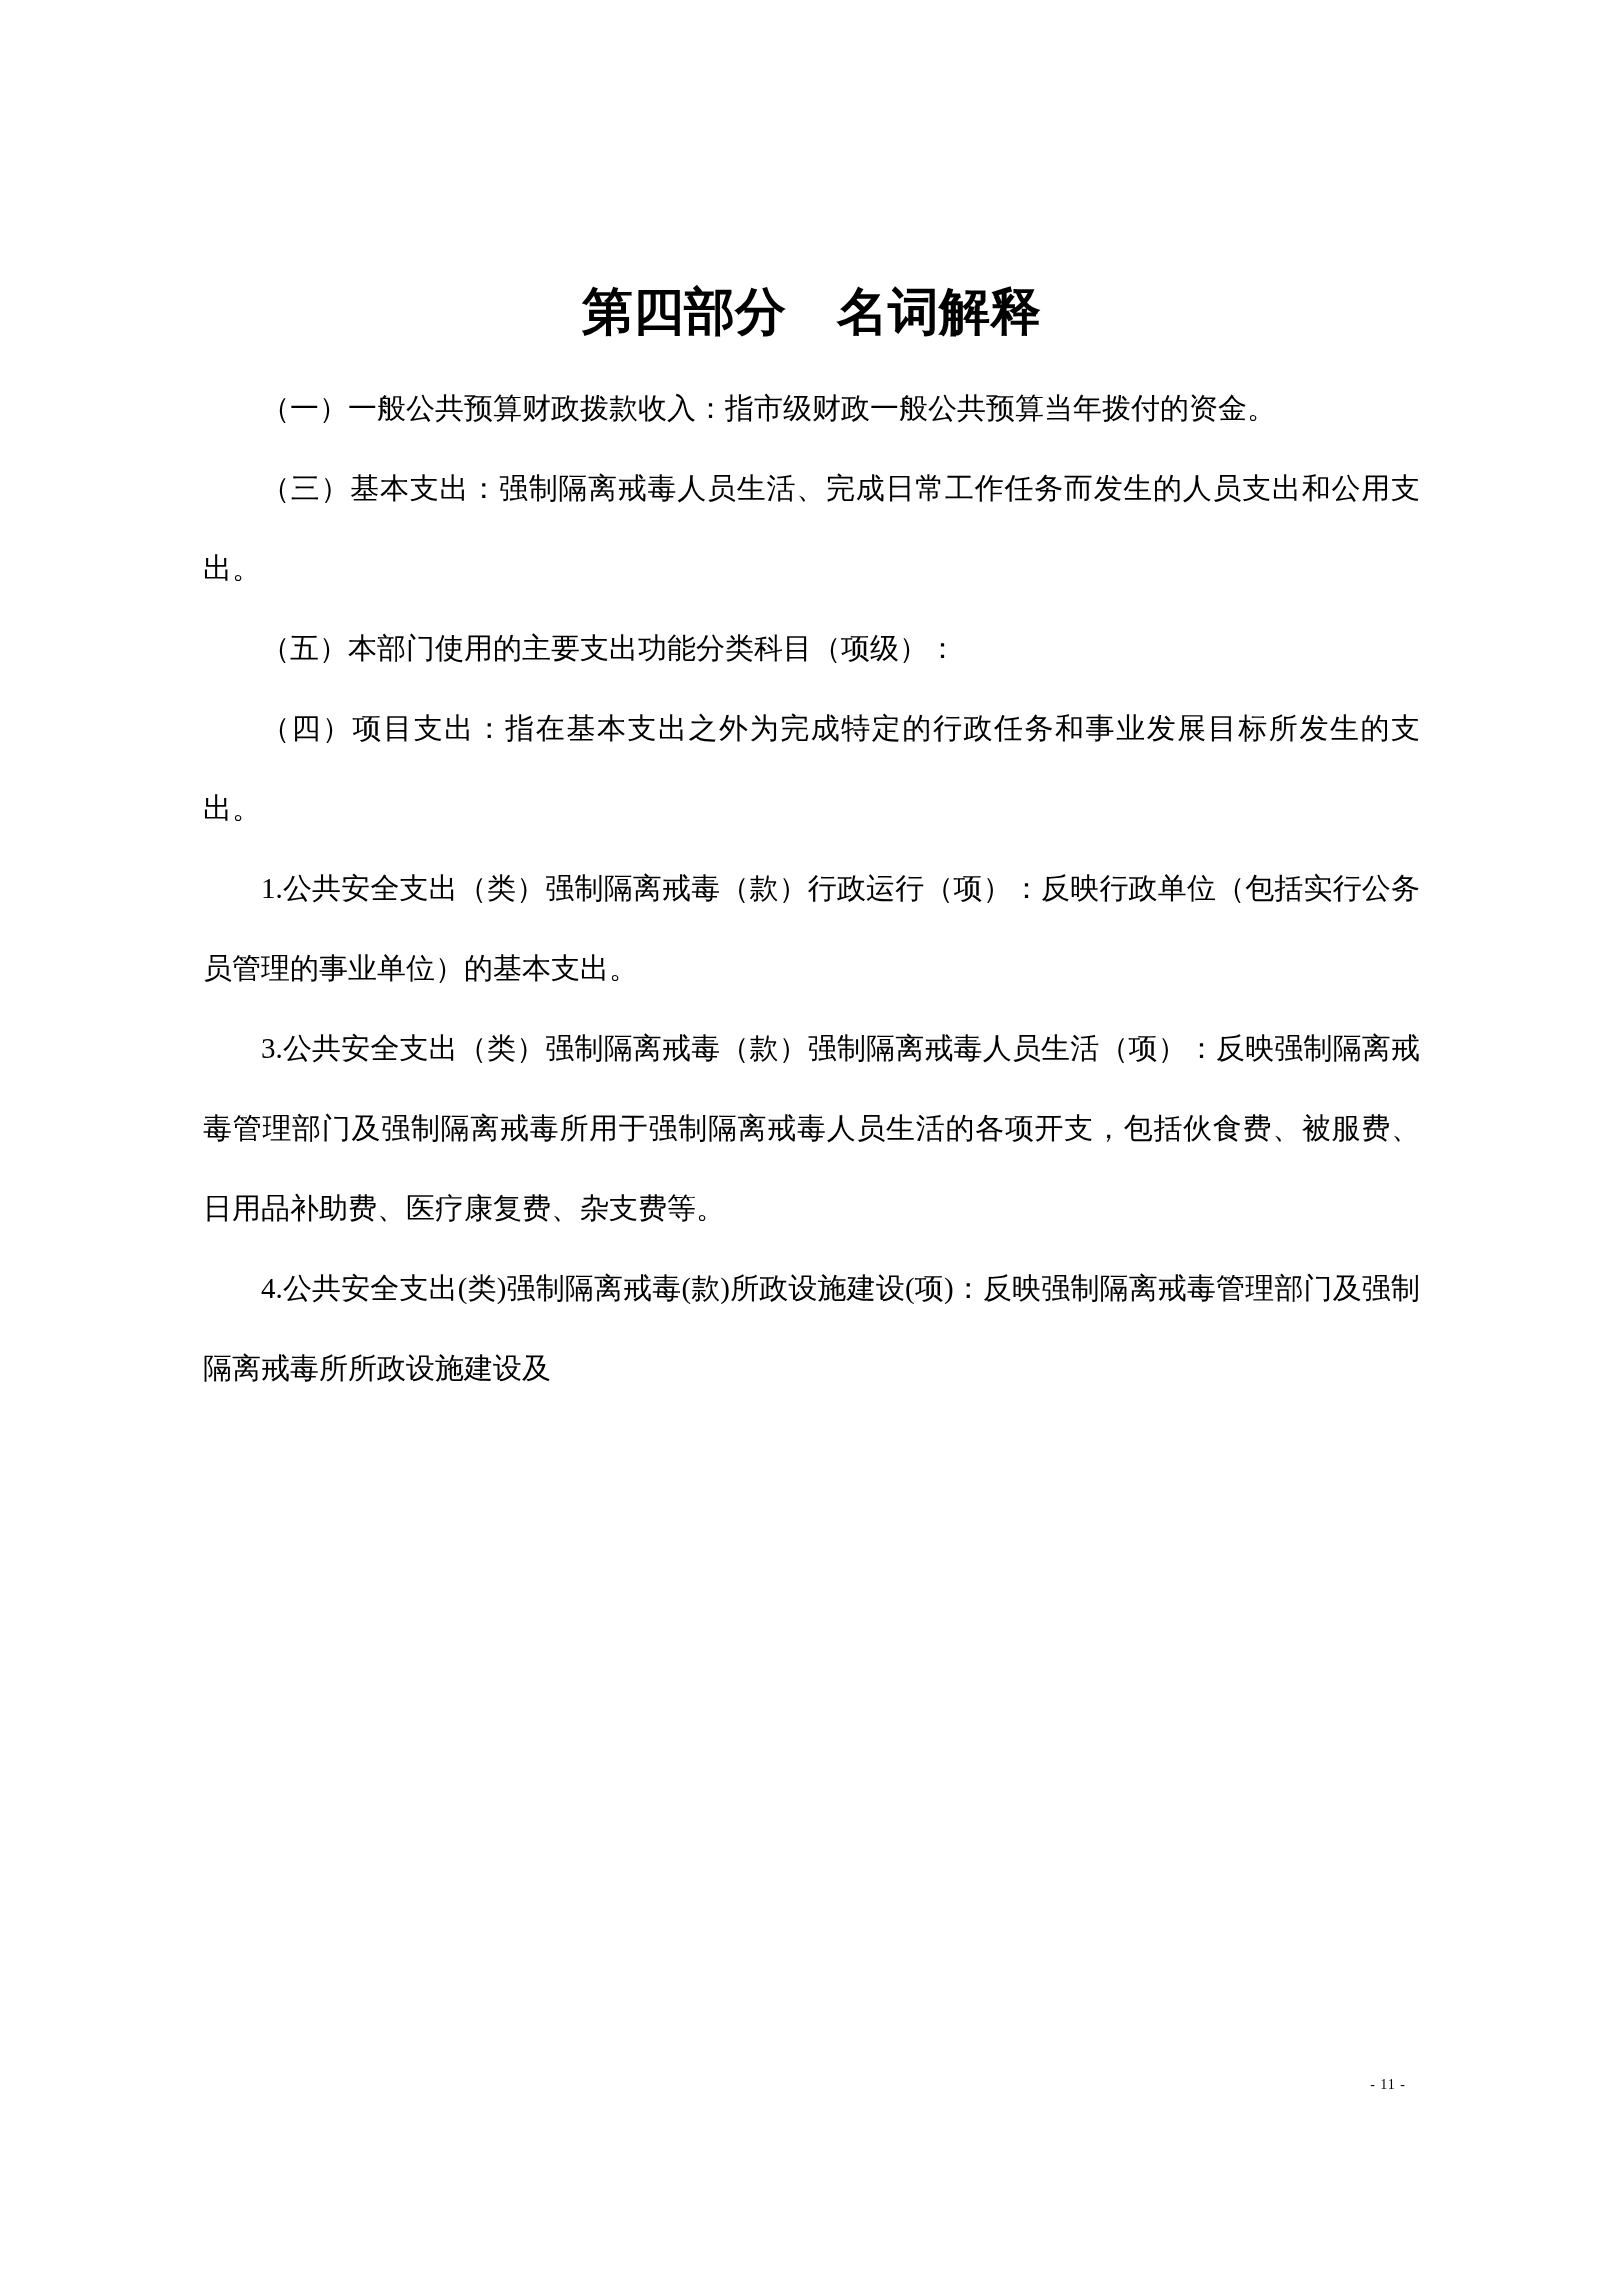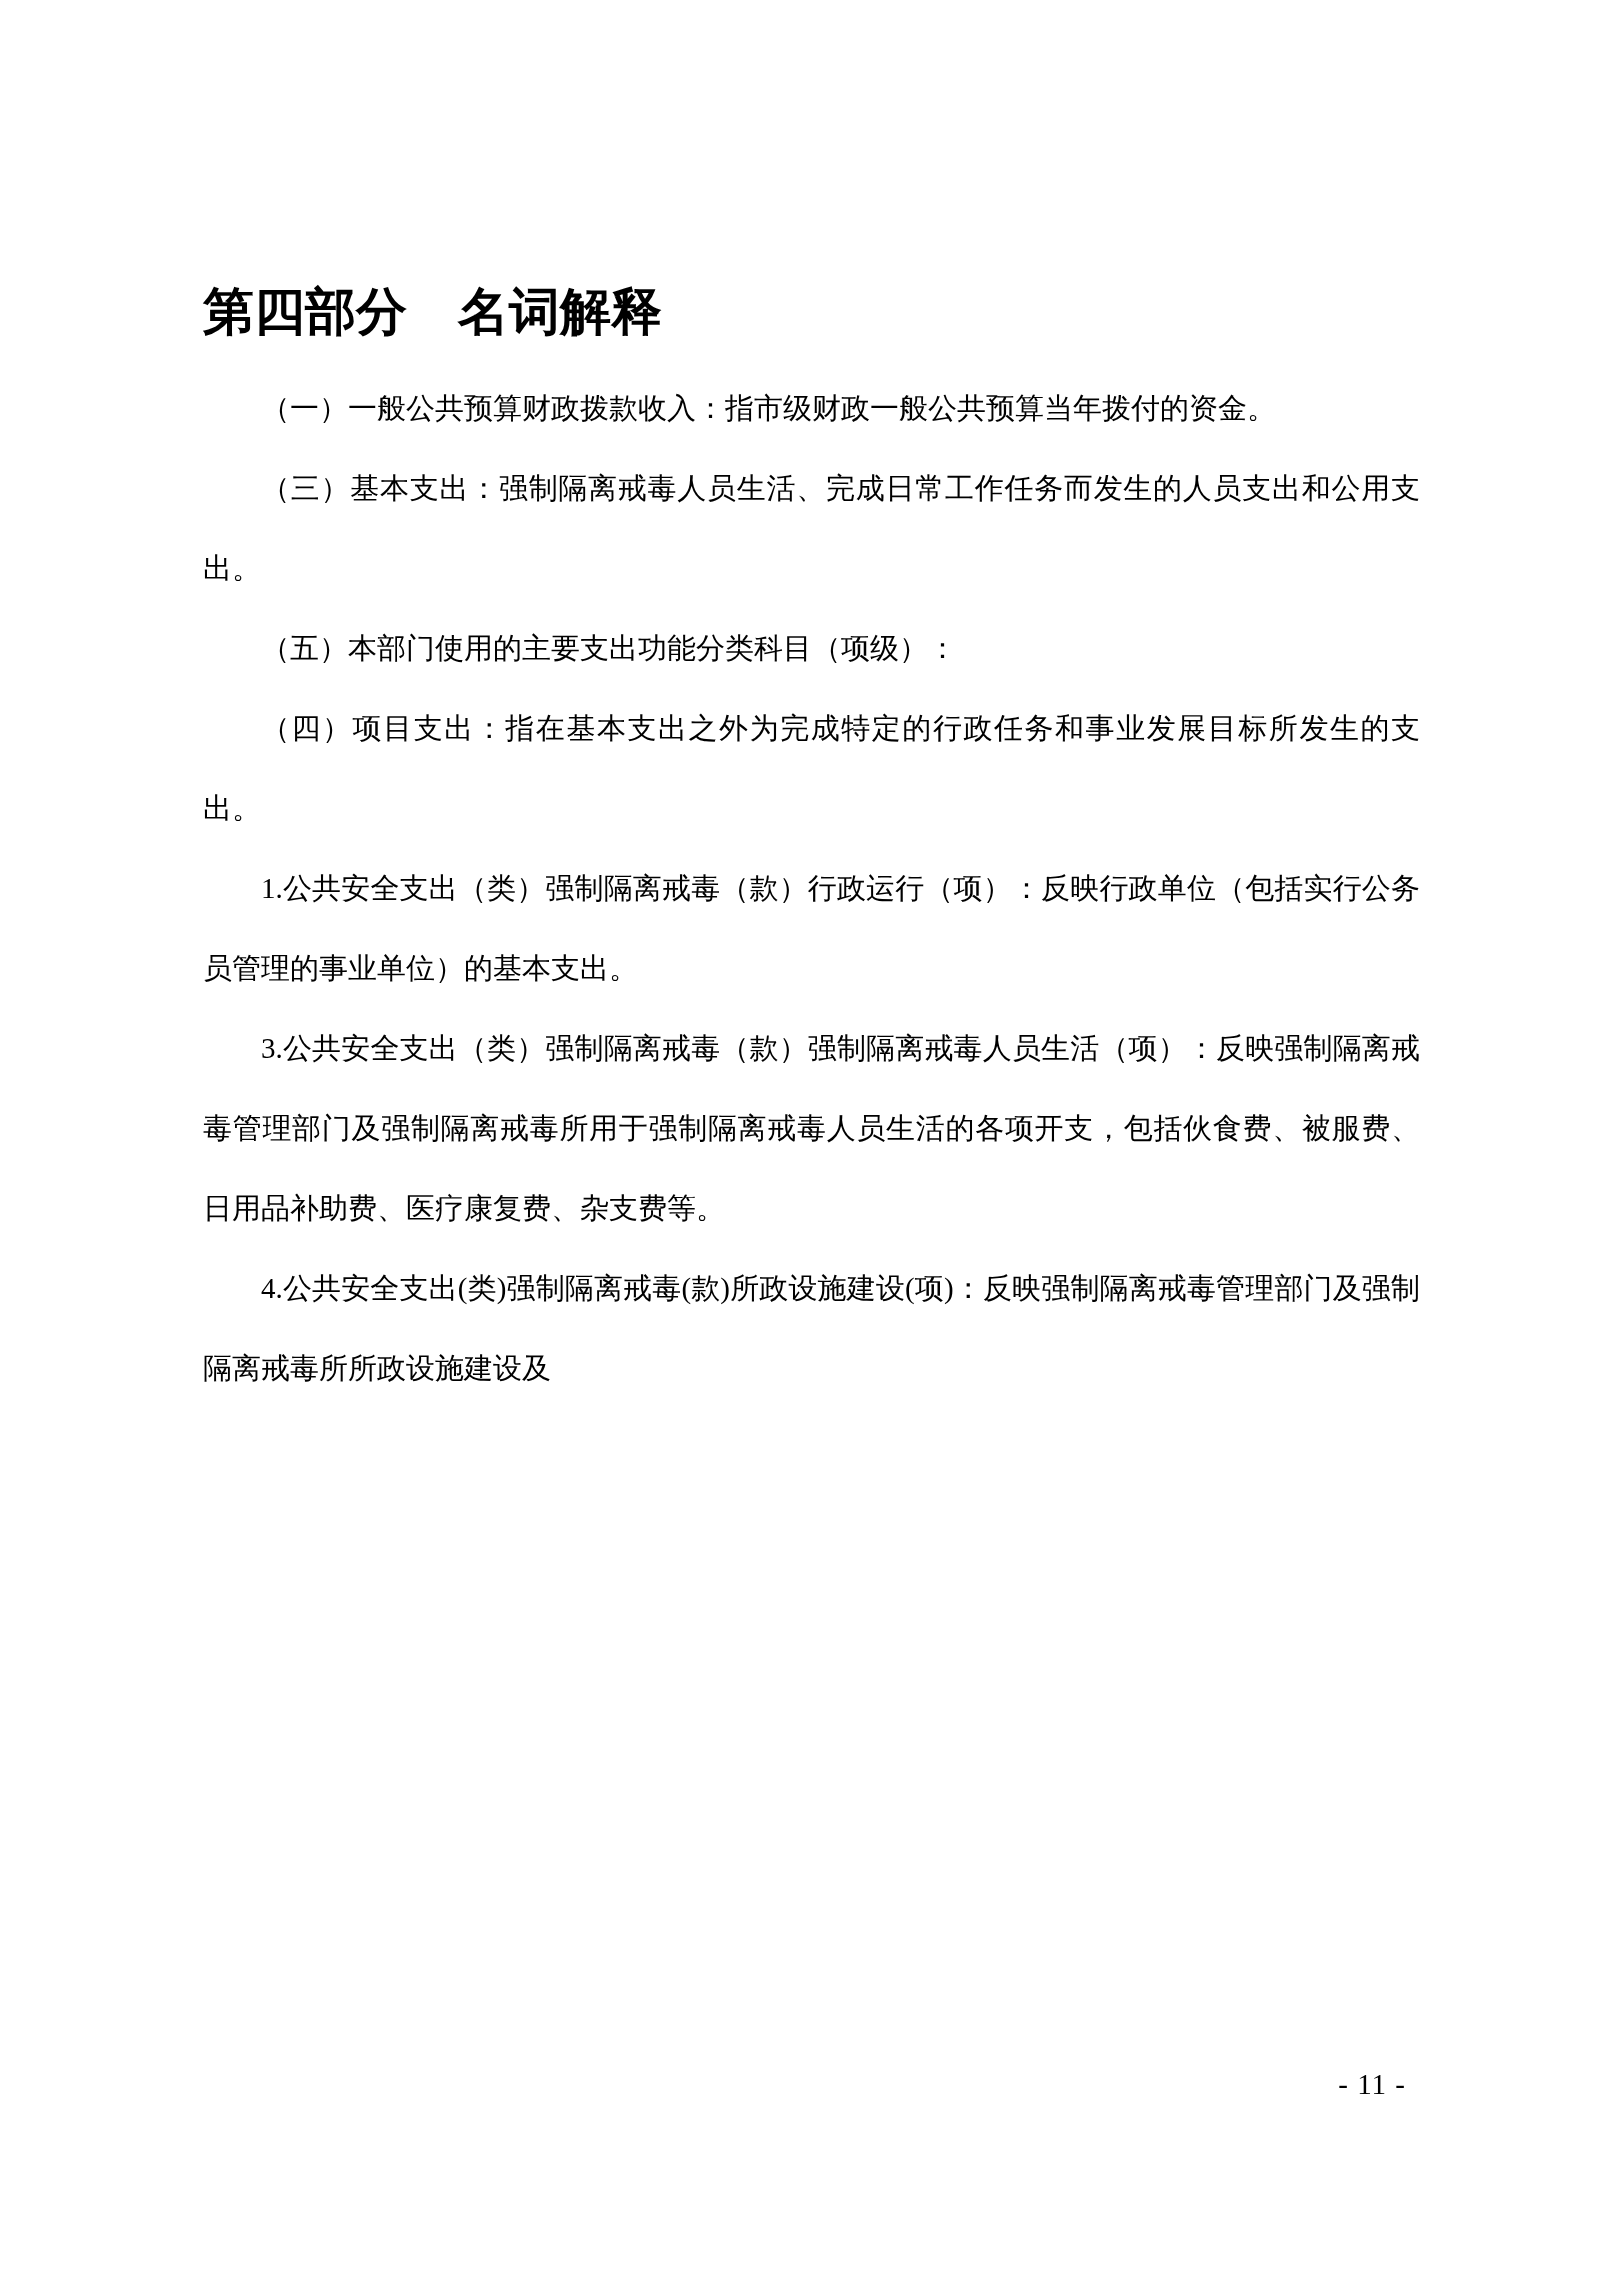--- a/index.html
+++ b/index.html
@@ -19,37 +19,38 @@
   .doc {
     position: absolute;
     left: 203px;
     top: 276px;
     width: 1217px;
   }
   .doc-title {
     font-size: 51px;
     line-height: 72px;
     font-weight: 700;
+    text-align: center;
     margin: 0 0 20.4px 0;
     white-space: pre;
   }
   p.para {
     font-size: 29px;
     line-height: 80px;
     margin: 0;
     text-align: justify;
     text-justify: inter-character;
     text-indent: 2em;
     word-break: normal;
   }
   .page-number {
     position: absolute;
     top: 2069px;
     right: 217px;
-    font-size: 29px;
+    font-size: 14px;
     line-height: 31px;
     letter-spacing: 1px;
     color: #000000;
   }
 </style>
 </head>
 <body>
 
 <div class="page">
   <div class="doc">

